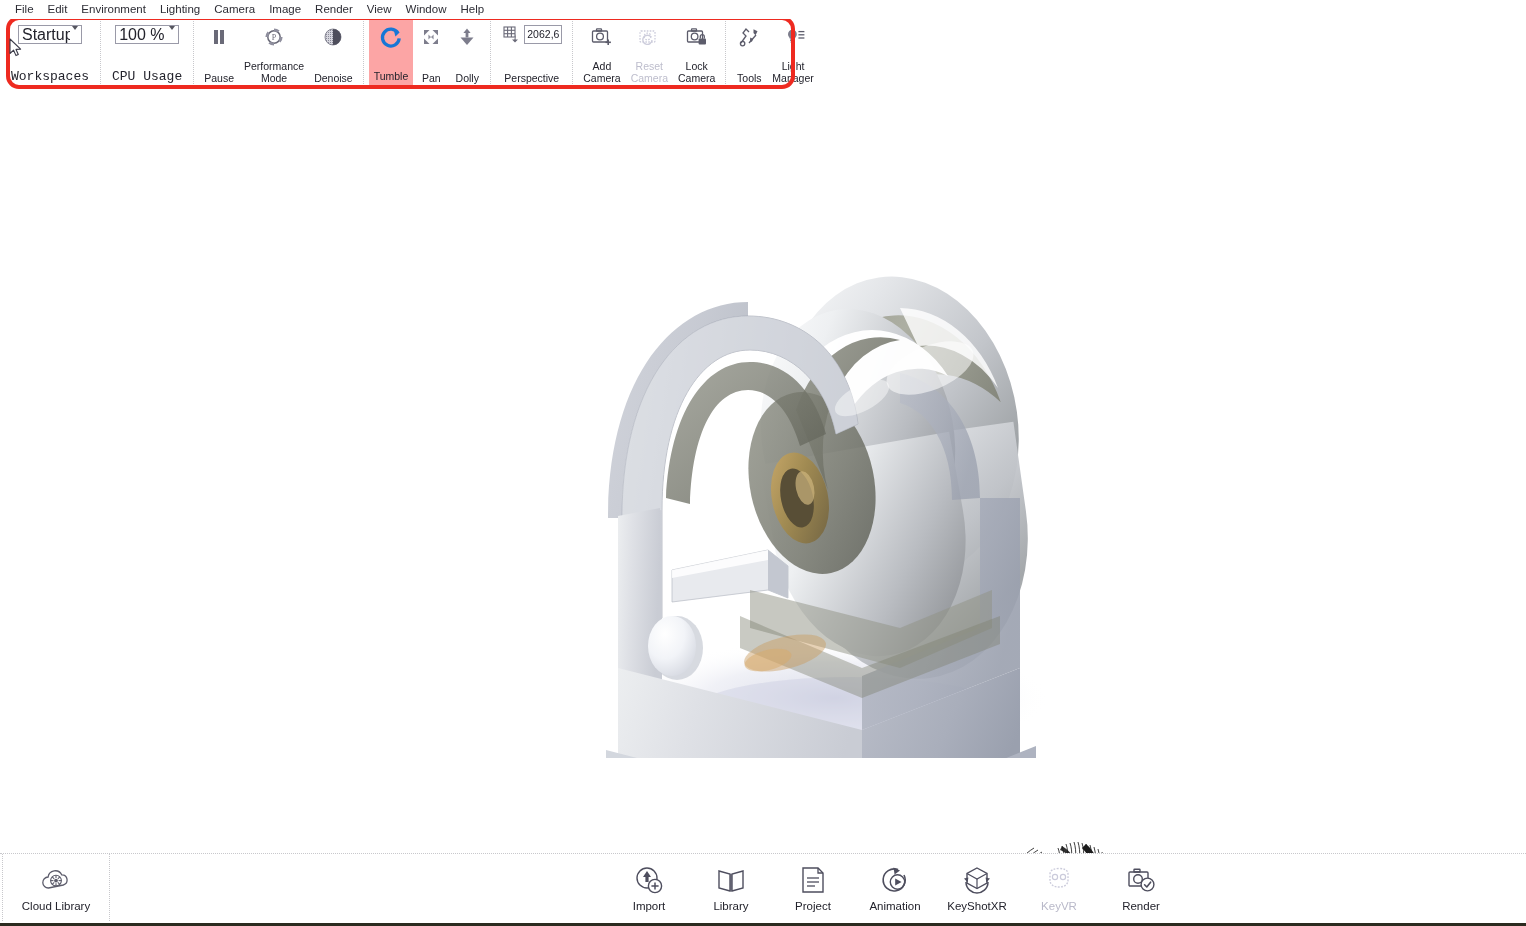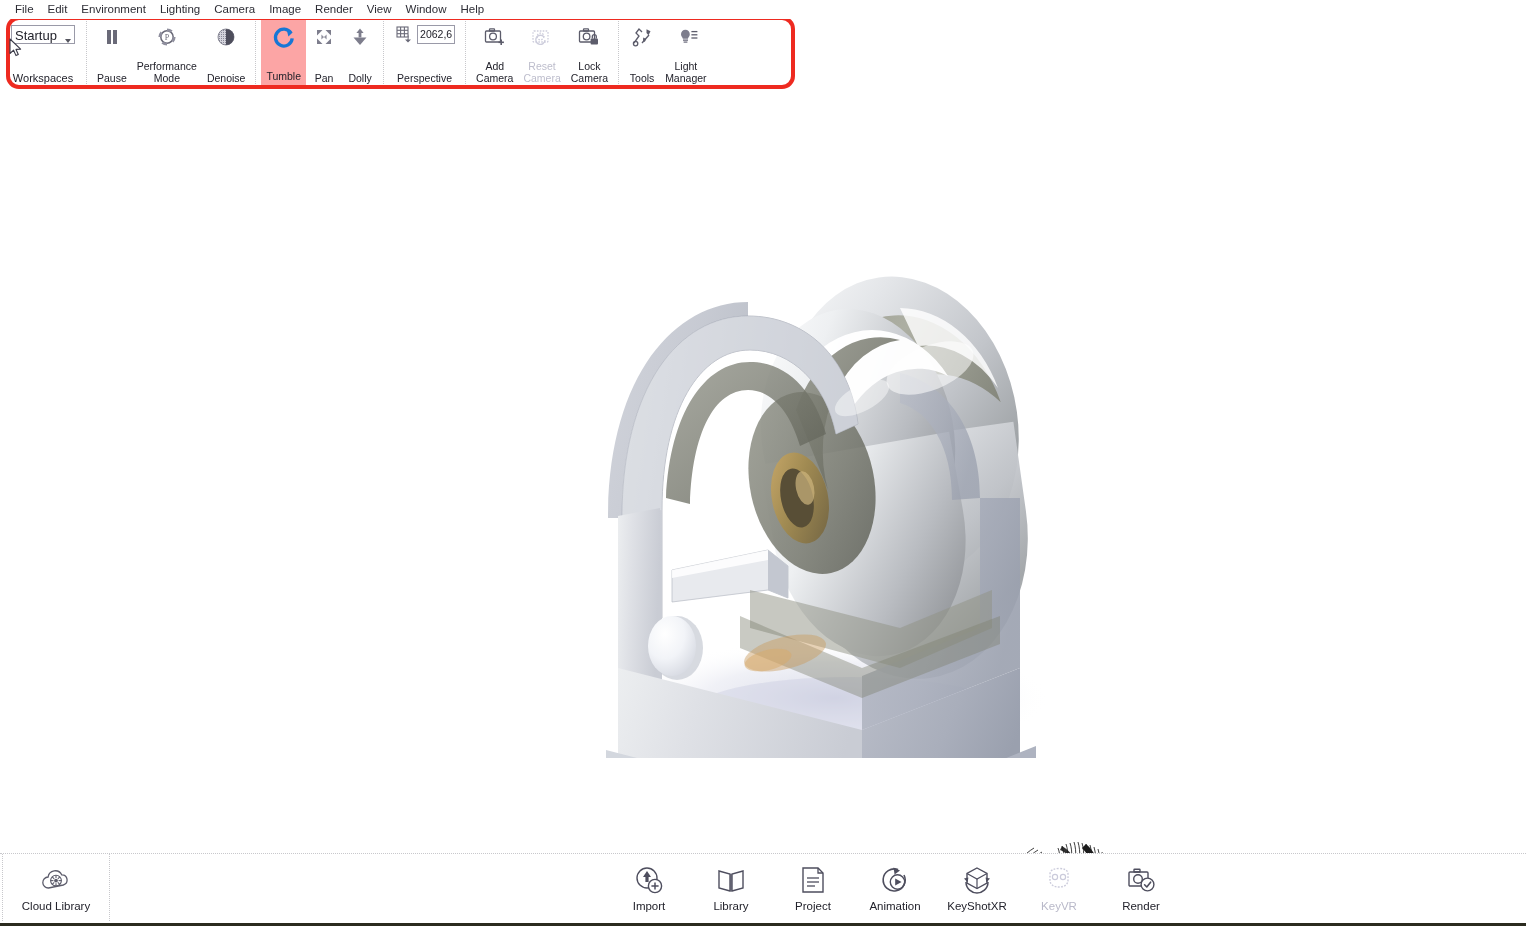--- a/index.html
+++ b/index.html
@@ -81,37 +81,38 @@
   
   .tb-combo-wrap {
     display: flex; flex-direction: column;
     align-items: center; justify-content: flex-start;
     padding: 6px 6px 2px 6px;
   }
   .combo {
     width: 64px; height: 19px;
     border: 1px solid #9a9aa8;
     background: #ffffff;
-    display: flex; align-items: flex-end;
-    font-size: 13px; color: #23232c;
+    display: flex; align-items: flex-start;
+    font-size: 16px; color: #23232c;
     padding: 0 3px;
     position: relative;
   }
   .combo .ctext { flex: 1; white-space: nowrap; overflow: hidden; }
   .combo .carrow {
     width: 0; height: 0;
     border-left: 3.5px solid transparent;
     border-right: 3.5px solid transparent;
     border-top: 4px solid #55555f;
     margin-left: 2px;
   }
   .tb-combo-wrap .lbl {
-    font-size: 11px; color: #23232c;
+    font-size: 13px; color: #23232c;
     margin-top: auto; padding-top: 9px; padding-bottom: 2px;
     white-space: nowrap;
+    font-family: Liberation Mono, monospace;
   }
 
   .numfield {
     width: 38px; height: 19px;
     border: 1px solid #9a9aa8;
     background: #ffffff;
     font-size: 10.5px; color: #23232c;
     padding: 0 2px;
     display: flex; align-items: center;
     overflow: hidden;
@@ -229,20 +230,29 @@
     <div class="tb-group">
       <div class="tb-combo-wrap">
         <div class="combo">
           <span class="ctext">Startup</span>
           <span class="carrow"></span>
         </div>
         <div class="lbl">Workspaces</div>
       </div>
     </div>
 
+    <div class="tb-group">
+      <div class="tb-combo-wrap">
+        <div class="combo">
+          <span class="ctext">100 %</span>
+          <span class="carrow"></span>
+        </div>
+        <div class="lbl">CPU Usage</div>
+      </div>
+    </div>
 
     <div class="tb-group">
 
       <div class="tb-item">
         <div class="tb-ico">
           <svg width="22" height="22" viewBox="0 0 22 22">
             <rect x="6" y="4" width="4" height="14" fill="#6a6a78"></rect>
             <rect x="12" y="4" width="4" height="14" fill="#6a6a78"></rect>
           </svg>
         </div>

